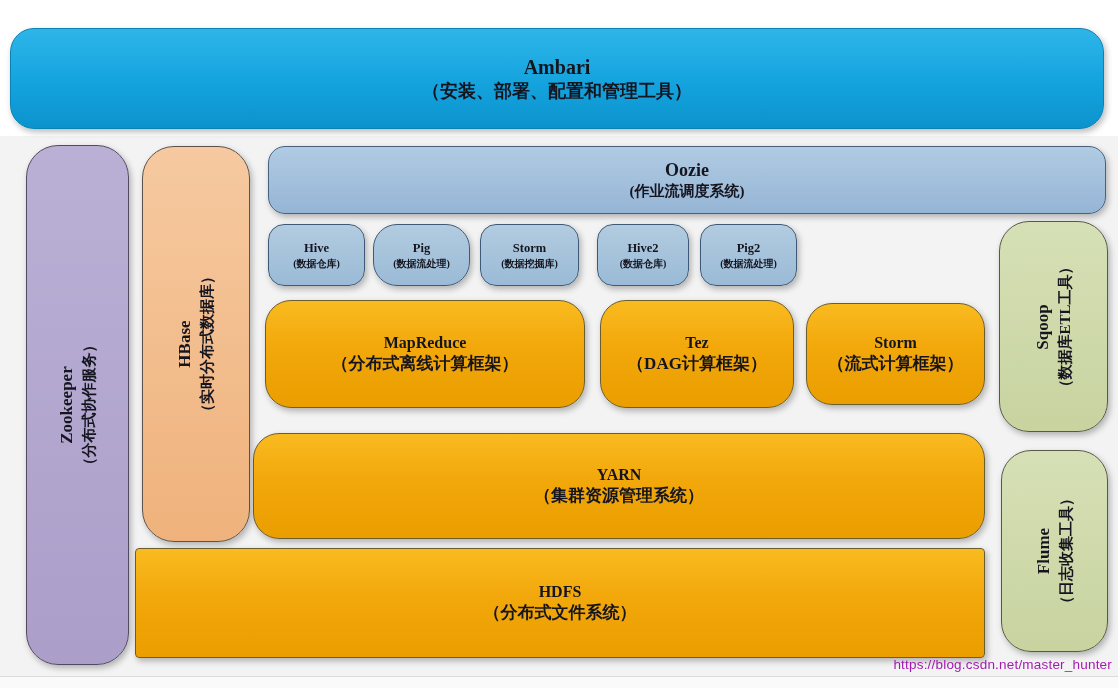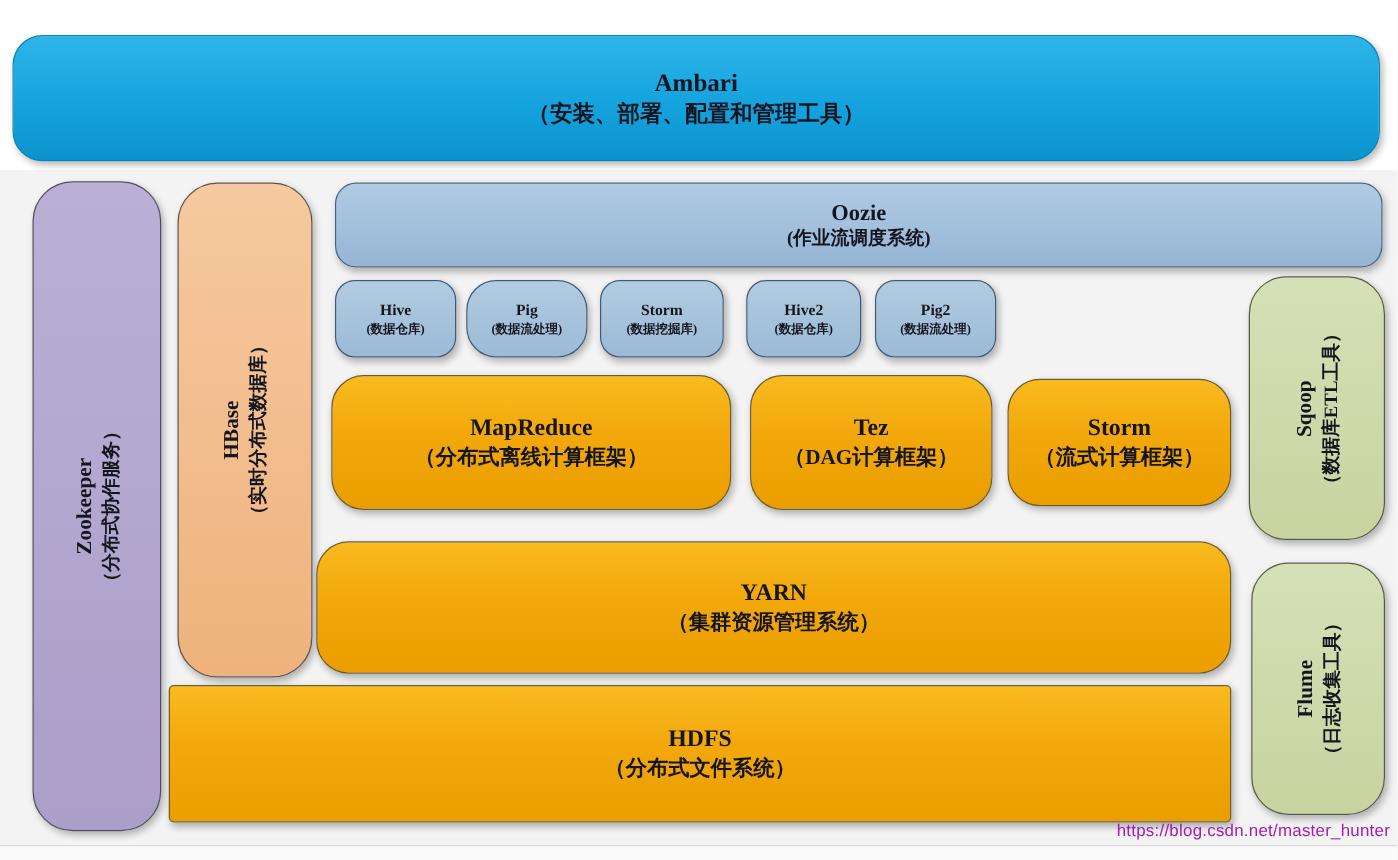--- a/index.html
+++ b/index.html
@@ -36,21 +36,21 @@
   .c-olive{background:linear-gradient(180deg,#d6e0b6 0%,#c8d3a0 100%);border-color:#565a45;}
   
   .vbox{display:block;}
   .vtext{
     position:absolute;top:50%;left:50%;
     transform:translate(-50%,-50%) rotate(-90deg);
     white-space:nowrap;text-align:center;line-height:1.35;
   }
   
   .t-xl{font-size:20px;} .s-xl{font-size:18px;}
-  .t-lg{font-size:19px;} .s-lg{font-size:17px;}
+  .t-lg{font-size:16px;} .s-lg{font-size:17px;}
   .t-md{font-size:18px;} .s-md{font-size:15px;}
   .t-sm{font-size:12.5px;} .s-sm{font-size:10px;text-align:center;}
   .t-v{font-size:17px;} .s-v{font-size:15px;}
   .watermark{
     position:absolute;top:657px;right:6px;
     font-family:"Liberation Sans","DejaVu Sans",sans-serif;
     font-size:13.5px;color:#a21caf;letter-spacing:.2px;
   }
 </style>
 </head>

